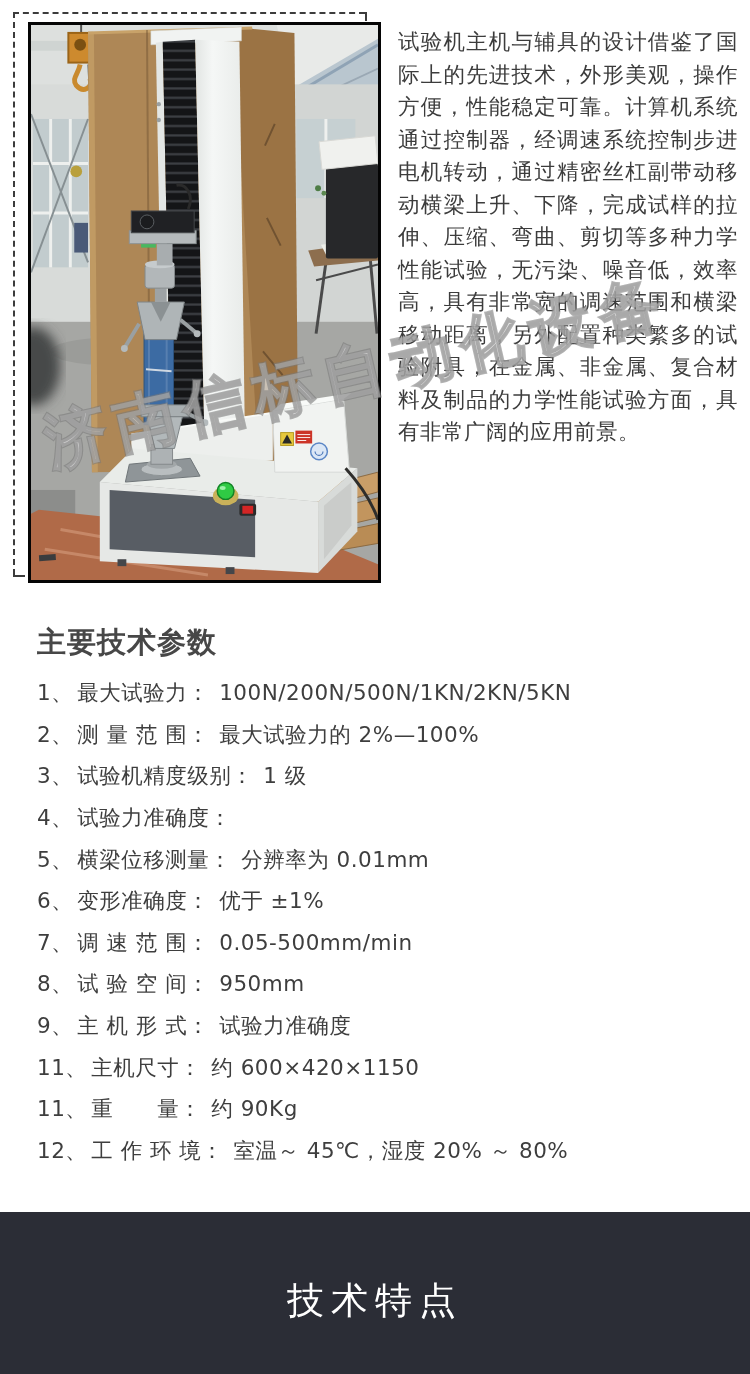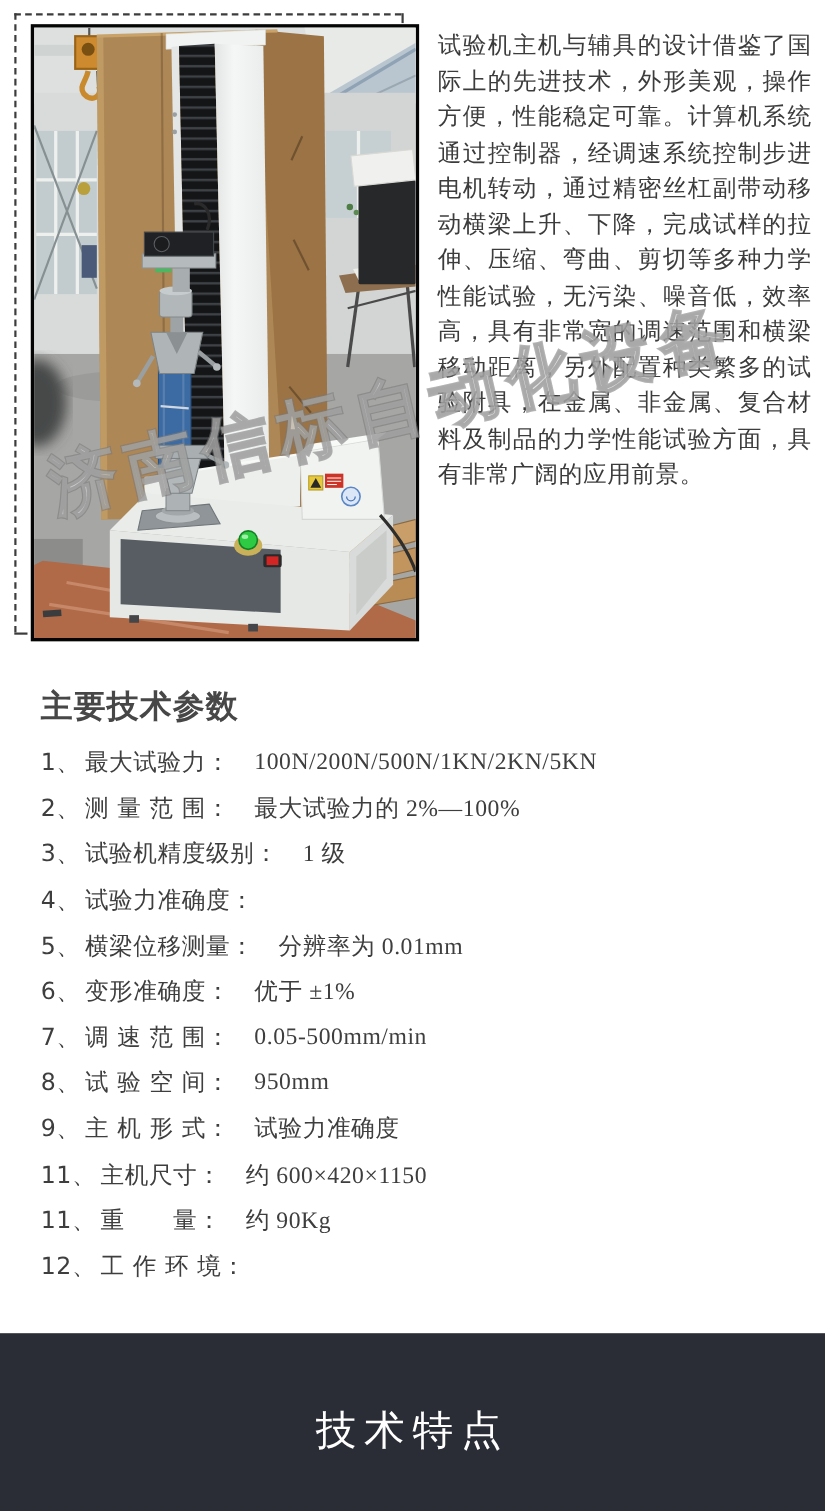--- a/index.html
+++ b/index.html
@@ -46,21 +46,21 @@
   .specs h2{
     margin:6px 0 0 0;font-size:29px;line-height:32px;
     font-weight:700;color:#474747;letter-spacing:1px;
   }
   .spec-list{margin-top:14px;}
   .spec-row{
     height:41.6px;display:flex;align-items:center;
     font-size:21.5px;color:#3e3e3e;letter-spacing:0.5px;
   }
   .spec-row .no{margin-right:4px;}
-  .spec-row .value{margin-left:22px;font-family:Liberation Serif, serif;}
+  .spec-row .value{margin-left:10px;}
   
   .banner{
     margin-top:41px;width:750px;height:178px;background:#2b2d36;
     display:flex;align-items:center;justify-content:center;
   }
   .banner-title{
     color:#ffffff;font-size:37px;font-weight:500;letter-spacing:7px;
   }
 </style>
 </head>
@@ -301,19 +301,20 @@
 
   <div class="spec-row">
     <span class="no">11、</span>
     <span class="label">重　　量：</span>
     <span class="value">约 90Kg</span>
   </div>
 
   <div class="spec-row">
     <span class="no">12、</span>
     <span class="label">工 作 环 境：</span>
+    <span class="value">室温～ 45℃，湿度 20% ～ 80%</span>
   </div>
 </div>
 </section>
 
 <footer class="banner">
   <div class="banner-title">技术特点</div>
 </footer>
 
 </body></html>

